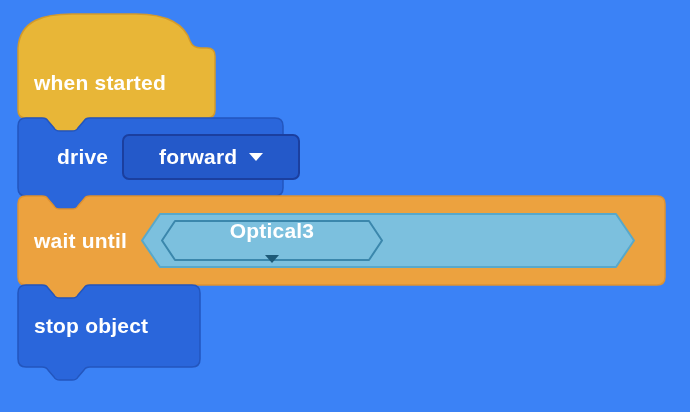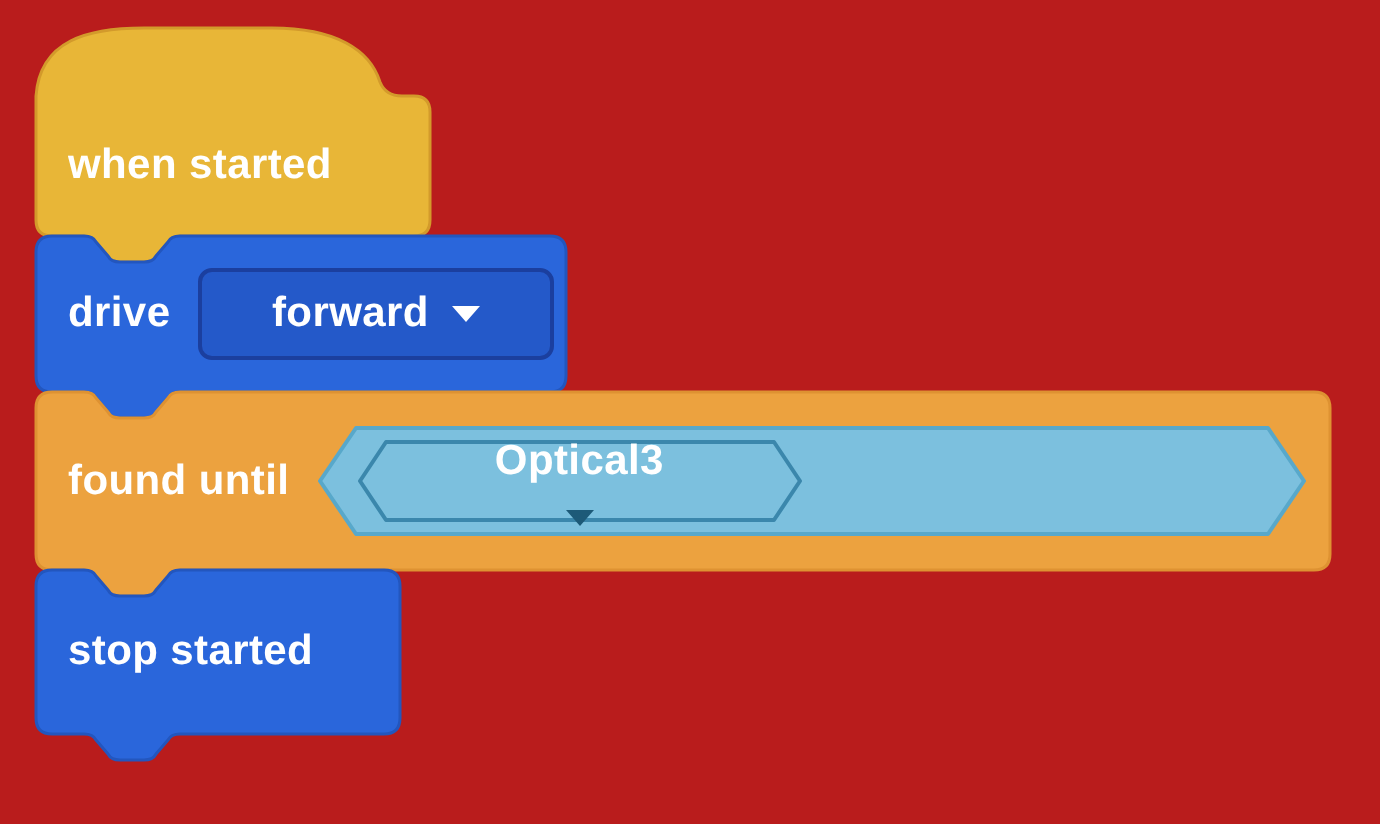--- a/index.html
+++ b/index.html
@@ -4,21 +4,21 @@
 <style>
   html, body { margin: 0; padding: 0; }
   body {
     font-family: "Liberation Sans", sans-serif;
     background: #ffffff;
   }
   #workspace {
     position: relative;
     width: 690px;
     height: 412px;
-    background: #b91c1c;
+    background: #3b82f6;
     overflow: hidden;
   }
   .block { position: absolute; }
   .shape {
     position: absolute;
     left: 0; top: 0;
     overflow: visible;
     pointer-events: none;
   }
   .label {
@@ -79,59 +79,59 @@
 
 <div id="workspace">
 
   <div class="block" style="left:18px; top:8px; width:197px; height:110px;">
     <svg class="shape" width="197" height="128" viewBox="0 0 197 128">
       <path stroke-width="1.5" stroke-linejoin="round" d="M 0,40 C 2,12 26,6 54,6 H 118 C 150,6 167,17 172,33 C 174,38 178,40 183,40 H 189 Q 197,40 197,48 V 102 Q 197,110 189,110 H 72 c -3,0 -5,1 -6,3 l -6,7 c -1,2 -3,3 -6,3 h -12 c -3,0 -5,-1 -6,-3 l -6,-7 c -1,-2 -3,-3 -6,-3 H 8 Q 0,110 0,102 Z" fill="#E8B637" stroke="#D39A2B"></path>
     </svg>
     <div class="label hat-label">when started</div>
   </div>
 
-  <div class="block" style="left:18px; top:118px; width:265px; height:78px;">
+  <div class="block" style="left:18px; top:118px; width:265px; height:78px;padding-left:23px;">
     <svg class="shape" width="265" height="95" viewBox="0 0 265 95">
       <path stroke-width="1.5" stroke-linejoin="round" d="M 8,0 H 24 c 3,0 5,1 6,3 l 6,7 c 1,2 3,3 6,3 h 12 c 3,0 5,-1 6,-3 l 6,-7 c 1,-2 3,-3 6,-3 H 257 q 8,0 8,8 V 70 q 0,8 -8,8 H 72 c -3,0 -5,1 -6,3 l -6,7 c -1,2 -3,3 -6,3 h -12 c -3,0 -5,-1 -6,-3 l -6,-7 c -1,-2 -3,-3 -6,-3 H 8 q -8,0 -8,-8 V 8 q 0,-8 8,-8 Z" fill="#2A66DB" stroke="#2356BE"></path>
     </svg>
     <div class="row">
       <div class="label">drive</div>
       <div class="dropdown" style="width:178px; height:46px;">
         <svg class="bg" width="178" height="46" viewBox="0 0 178 46">
           <rect x="1" y="1" width="176" height="44" rx="6" stroke-width="2" fill="#2459C9" stroke="#1B3F9F"></rect>
         </svg>
         <div class="label">forward</div>
         <span class="caret"></span>
       </div>
     </div>
   </div>
 
   <div class="block" style="left:18px; top:196px; width:647px; height:89px;">
     <svg class="shape" width="647" height="106" viewBox="0 0 647 106">
       <path stroke-width="1.5" stroke-linejoin="round" d="M 8,0 H 24 c 3,0 5,1 6,3 l 6,7 c 1,2 3,3 6,3 h 12 c 3,0 5,-1 6,-3 l 6,-7 c 1,-2 3,-3 6,-3 H 639 q 8,0 8,8 V 81 q 0,8 -8,8 H 72 c -3,0 -5,1 -6,3 l -6,7 c -1,2 -3,3 -6,3 h -12 c -3,0 -5,-1 -6,-3 l -6,-7 c -1,-2 -3,-3 -6,-3 H 8 q -8,0 -8,-8 V 8 q 0,-8 8,-8 Z" fill="#ECA23F" stroke="#DE9232"></path>
     </svg>
     <div class="row">
-      <div class="label">found until</div>
+      <div class="label">wait until</div>
       <div class="hexagon">
         <svg class="shape" width="494" height="57" viewBox="0 0 494 57">
           <path stroke-width="2" stroke-linejoin="round" d="M 1,28.5 L 19,2 H 475 L 493,28.5 L 475,55 H 19 Z" fill="#7CC0DE" stroke="#58A8CA"></path>
         </svg>
         <div class="dropdown hex-dropdown">
           <svg class="bg" width="222" height="43" viewBox="0 0 222 43">
             <path stroke-width="2" stroke-linejoin="round" d="M 1,21.5 L 14,2 H 208 L 221,21.5 L 208,41 H 14 Z" fill="#7CC0DE" stroke="#3B87AC"></path>
           </svg>
           <div class="label">Optical3</div>
           <span class="caret dark"></span>
         </div>
       </div>
     </div>
   </div>
 
   <div class="block" style="left:18px; top:285px; width:182px; height:82px;">
     <svg class="shape" width="182" height="99" viewBox="0 0 182 99">
       <path stroke-width="1.5" stroke-linejoin="round" d="M 8,0 H 24 c 3,0 5,1 6,3 l 6,7 c 1,2 3,3 6,3 h 12 c 3,0 5,-1 6,-3 l 6,-7 c 1,-2 3,-3 6,-3 H 174 q 8,0 8,8 V 74 q 0,8 -8,8 H 72 c -3,0 -5,1 -6,3 l -6,7 c -1,2 -3,3 -6,3 h -12 c -3,0 -5,-1 -6,-3 l -6,-7 c -1,-2 -3,-3 -6,-3 H 8 q -8,0 -8,-8 V 8 q 0,-8 8,-8 Z" fill="#2A66DB" stroke="#2356BE"></path>
     </svg>
     <div class="row">
-      <div class="label">stop started</div>
+      <div class="label">stop object</div>
     </div>
   </div>
 
 </div>
 
 </body></html>

